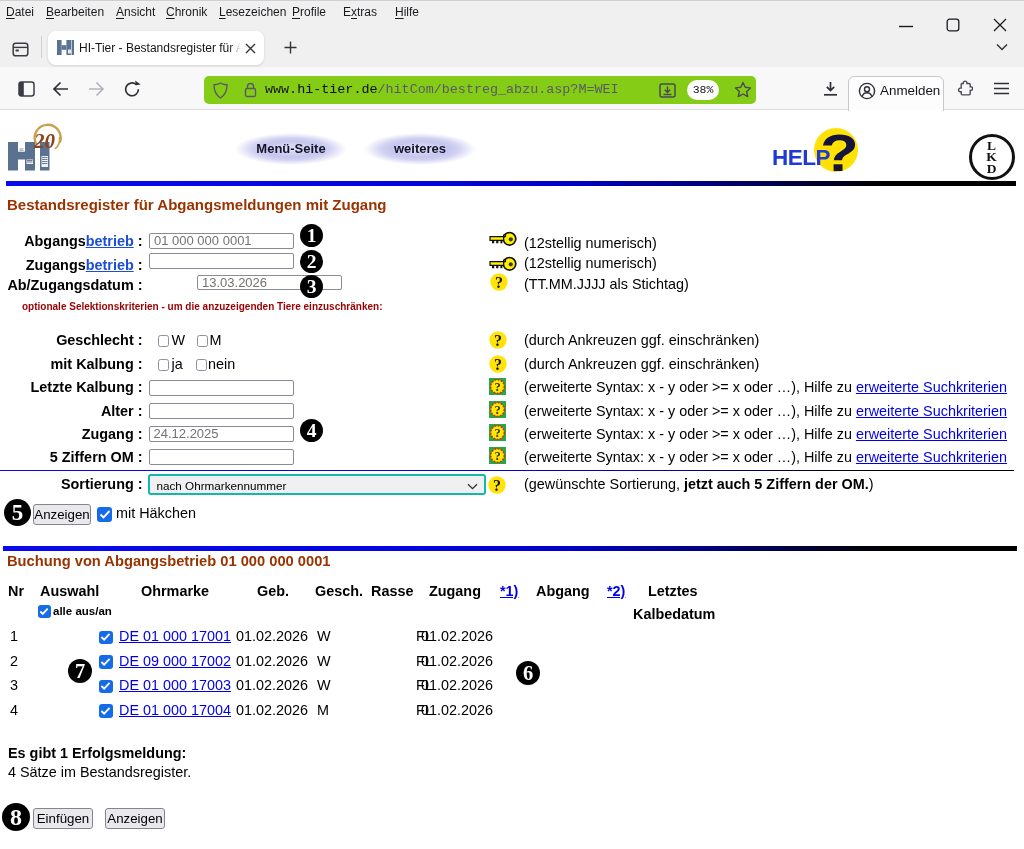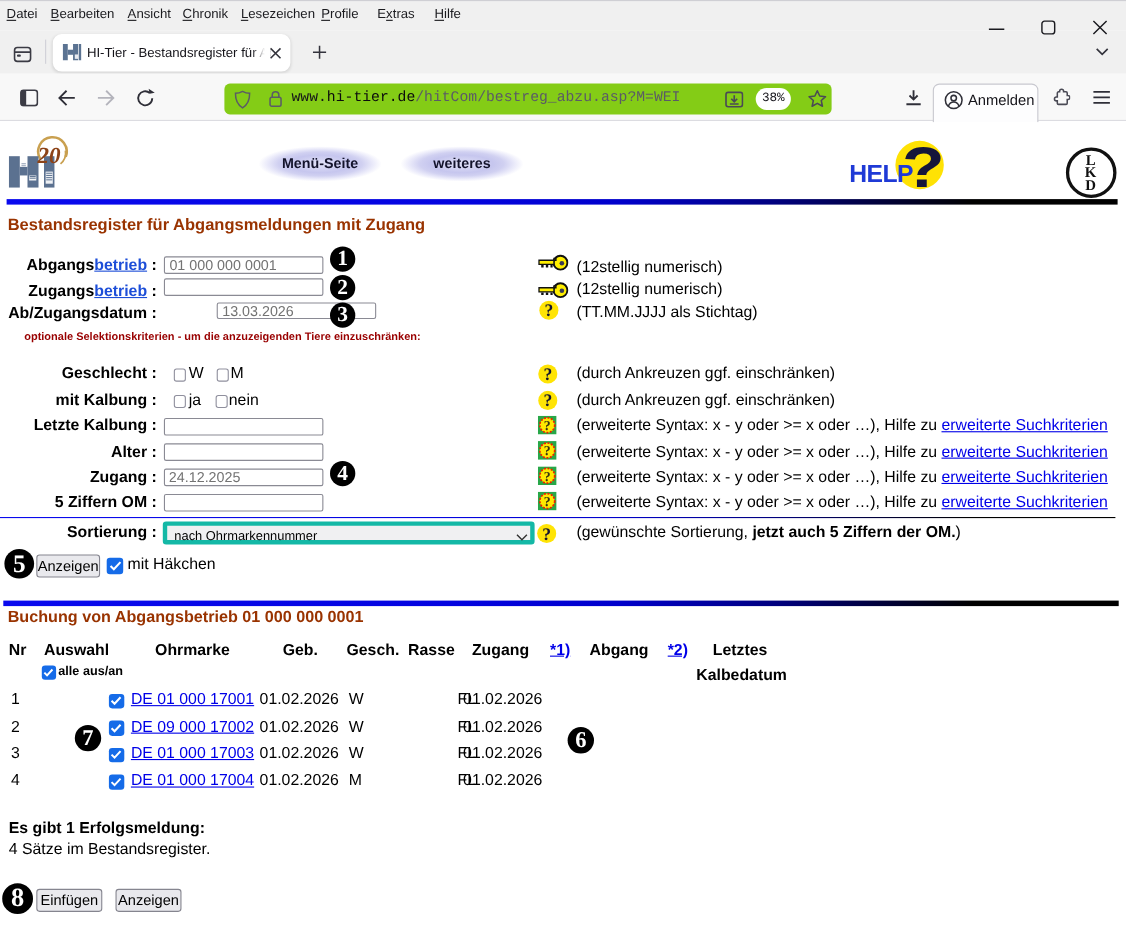--- a/index.html
+++ b/index.html
@@ -288,21 +288,21 @@
   <div class="lbl" style="left:0;top:338px">5 Ziffern OM :</div>
   <input class="inp" style="left: 148.5px; top: 338.3px;" value="">
   <svg class="icn" style="left:489px;top:336px" width="17" height="17">
       <use href="#qsquare"></use>
     </svg>
   <div class="rtxt" style="left:524px;top:338px">(erweiterte Syntax: x - y oder &gt;= x oder …), Hilfe zu <a href="#">erweiterte Suchkriterien</a></div>
 
   <div class="abs" style="left:0;top:358.5px;width:1014px;height:1.6px;background:linear-gradient(90deg,#0a0aee 0%,#0404e0 40%,#0000cc 55%,#000080 69%,#000030 80%,#000000 87%)"></div>
 
   <div class="lbl" style="left:0;top:365px">Sortierung :</div>
-  <div class="abs" style="left:148px;top:363px;width:338px;height:20.5px;background:#f0f0f2;border:4px solid #14b8a6;border-radius:3px">
+  <div class="abs" style="left:148px;top:363px;width:338px;height:20.5px;background:#f0f0f2;border:2px solid #14b8a6;border-radius:3px">
     <span class="abs" style="left:6.5px;top:2.5px;font-size:11.7px">nach Ohrmarkennummer</span>
     <svg class="abs" style="left:317px;top:7px" width="11" height="7" viewBox="0 0 11 7">
         <path d="M1,1.2 L5.5,5.6 L10,1.2" fill="none" stroke="#333" stroke-width="1.3"></path>
       </svg>
   </div>
   <svg class="icn" style="left:487.5px;top:364.5px" width="18" height="18">
       <use href="#qround"></use>
     </svg>
   <div class="rtxt" style="left:524px;top:365px">(gewünschte Sortierung, <b>jetzt auch 5 Ziffern der OM.</b>)</div>
 

